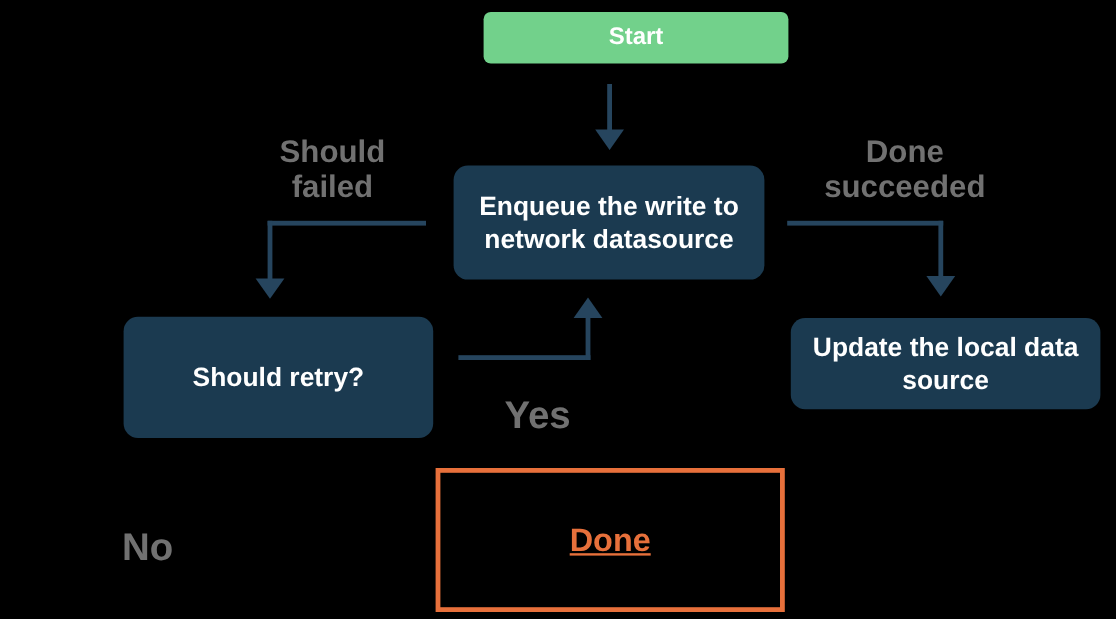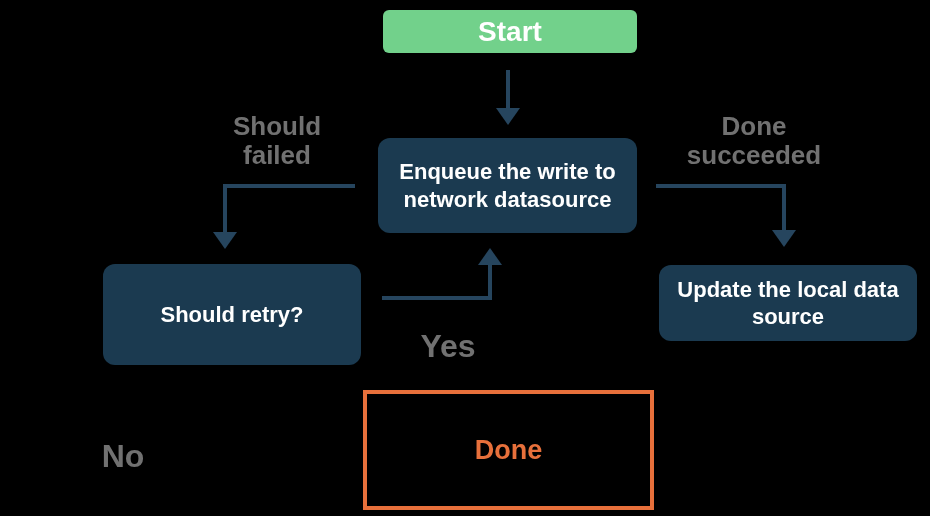--- a/index.html
+++ b/index.html
@@ -21,34 +21,36 @@
     display: flex;
     align-items: center;
     justify-content: center;
     text-align: center;
     box-sizing: border-box;
     color: var(--white, #fff);
   }
   .node--green {
     background: var(--green);
     border-radius: 6px;
-    font-size: 28px;
+    font-size: 20px;
+    margin-left: 20px;
   }
   .node--navy {
     background: var(--navy);
     border-radius: 12px;
     font-size: 22px;
     line-height: 1.25;
     padding: 0 12px;
   }
   .node--outline {
     border: 4px solid var(--orange);
     color: var(--orange);
     font-size: 27px;
     background: transparent;
+    text-decoration: underline;
   }
   .edge-line {
     position: absolute;
     background: var(--arrow);
   }
   .arrow-head {
     position: absolute;
     width: 0;
     height: 0;
   }

